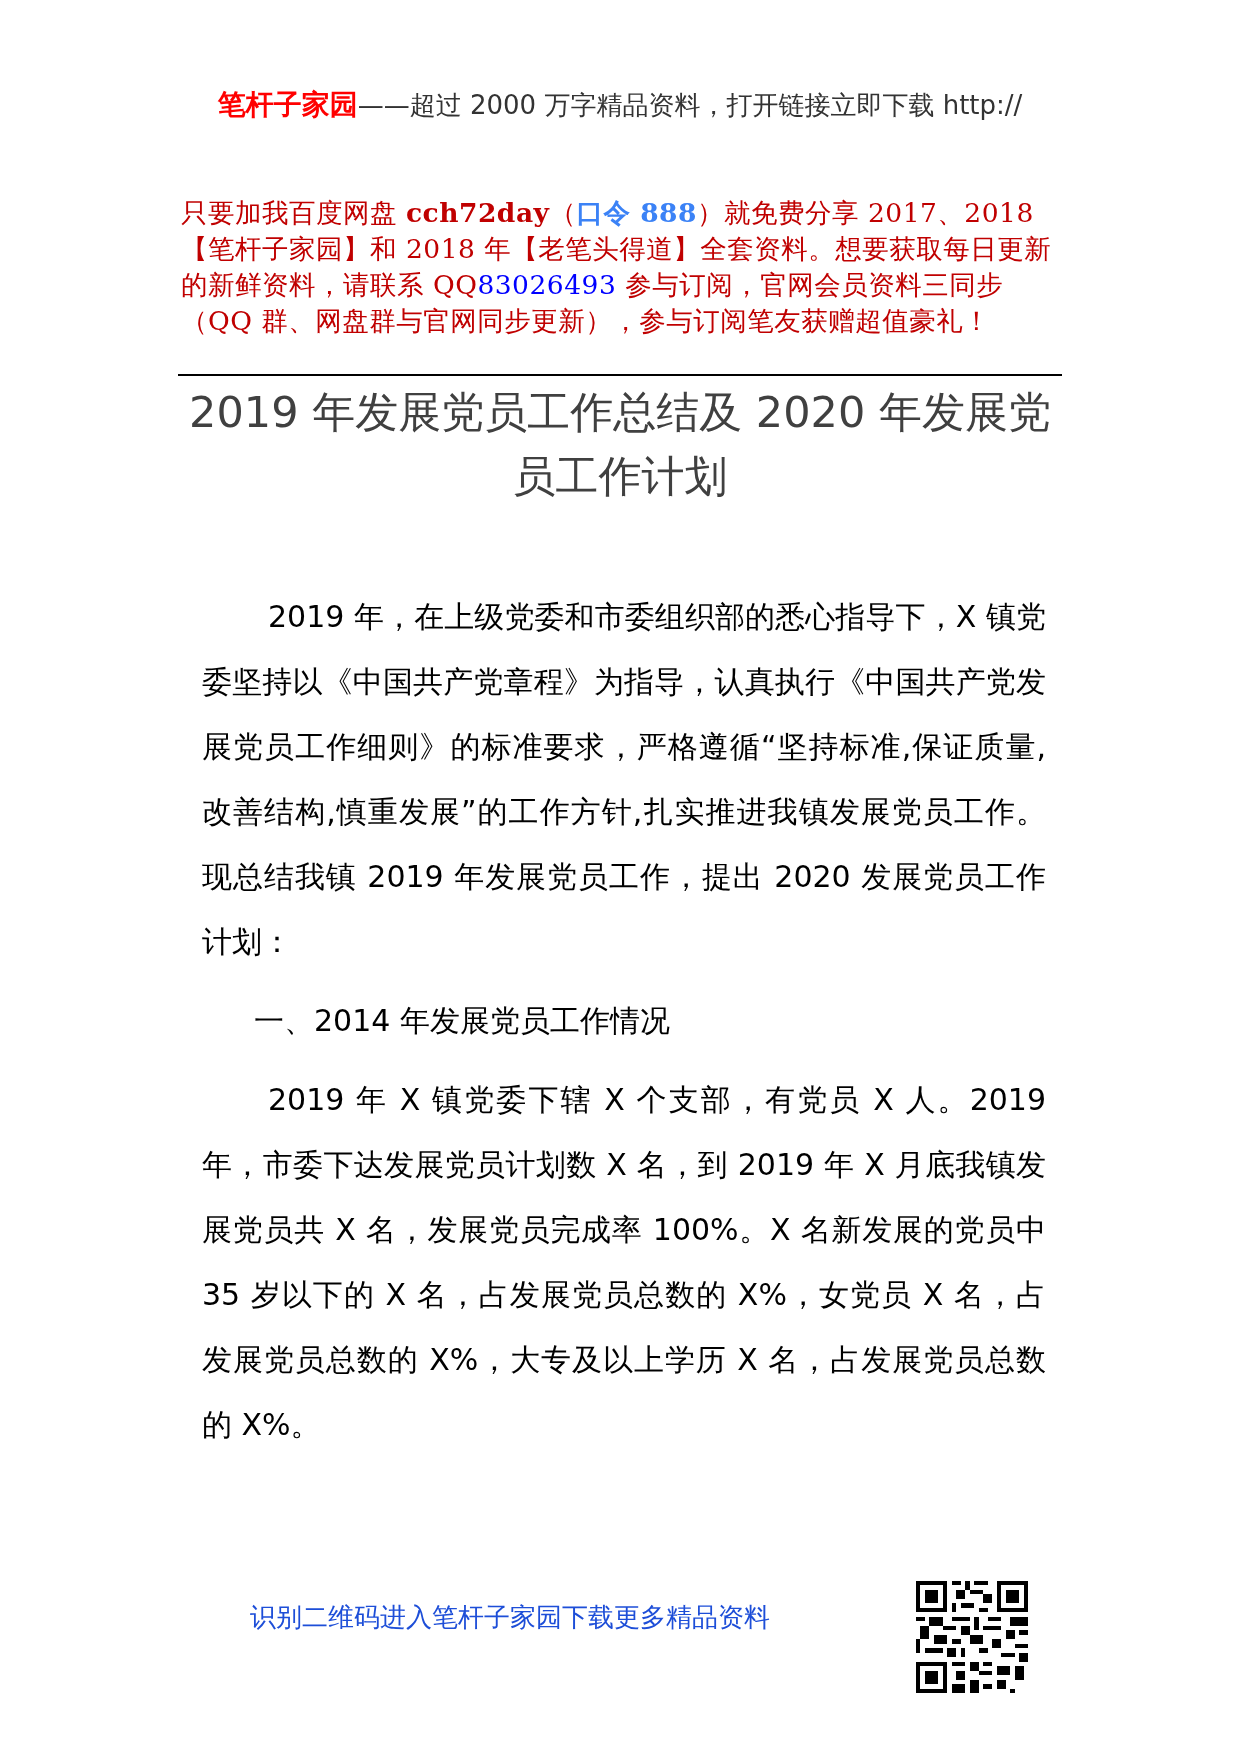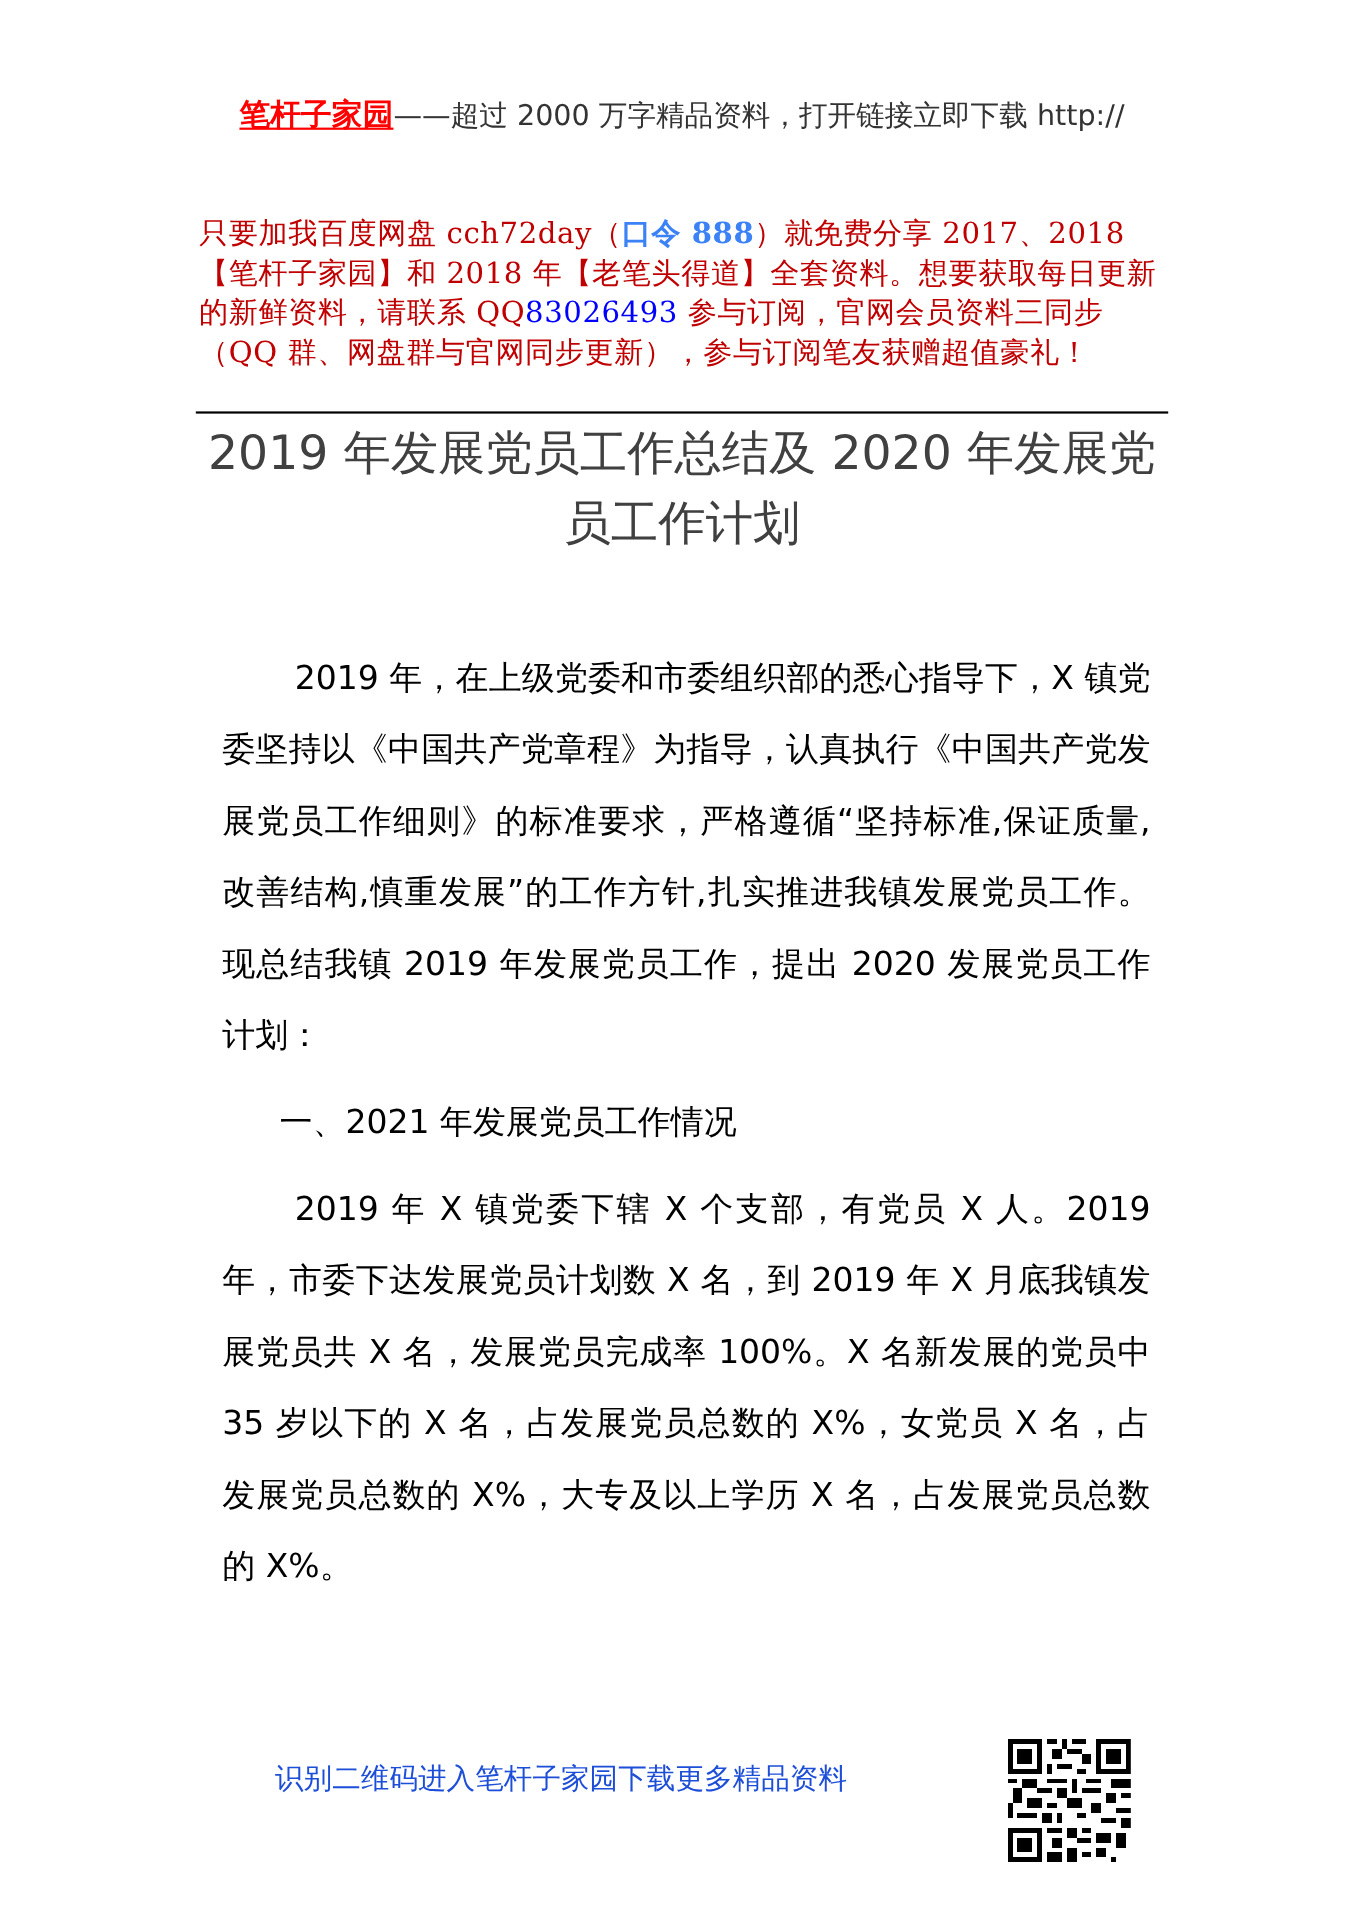--- a/index.html
+++ b/index.html
@@ -1,26 +1,26 @@
 <!DOCTYPE html>
 <html><head>
 <meta charset="utf-8">
 <style>
   html, body { margin: 0; padding: 0; background: #ffffff; }
   body { width: 1240px; height: 1754px; position: relative; overflow: hidden;
          font-family: "DejaVu Sans", "Liberation Sans", sans-serif; color: #000; }
 
   .banner { position: absolute; left: 180px; top: 88px; width: 880px; text-align: center;
             font-size: 26px; line-height: 34px; color: #333333; }
-  .banner .brand { color: #ff0000; font-weight: bold; font-size: 28px; text-decoration: underline; }
+  .banner .brand { color: #ff0000; font-weight: bold; font-size: 28px; }
 
   .promo { position: absolute; left: 181px; top: 195px; width: 880px;
            font-family: "DejaVu Serif", "Liberation Serif", serif;
            font-size: 26.5px; line-height: 36px; color: #c00000; letter-spacing: 0.5px; }
-  .promo .bold { font-weight: normal; }
+  .promo .bold { font-weight: bold; }
   .promo .blue { color: #0000ff; text-align: right; }
   .promo .blue-bold { color: #3b82f6; font-weight: bold; }
 
   .divider { position: absolute; left: 178px; top: 374px; width: 884px; height: 0;
              border-top: 2px solid #000; }
 
   .title { position: absolute; left: 180px; top: 380px; width: 880px; text-align: center;
            font-size: 43px; line-height: 64px; color: #404040; }
 
   .body-text { position: absolute; left: 188px; width: 872px;
@@ -45,21 +45,21 @@
 <div class="promo">
   <span>只要加我百度网盘 </span><span class="bold">cch72day</span><span>（</span><span class="blue-bold">口令 888</span><span>）</span><span>就免费分享 2017、2018【笔杆子家园】和 2018 年【老笔头得道】全套资料。想要获取每日更新的新鲜资料，请联系 QQ</span><span class="blue">83026493</span><span> 参与订阅，官网会员资料三同步（QQ 群、网盘群与官网同步更新），参与订阅笔友获赠超值豪礼！</span>
 </div>
 
 <div class="divider"></div>
 
 <div class="title">2019 年发展党员工作总结及 2020 年发展党员工作计划</div>
 
 <div class="body-text" style="top:570px;">
   <p class="para">2019 年，在上级党委和市委组织部的悉心指导下，X 镇党委坚持以《中国共产党章程》为指导，认真执行《中国共产党发展党员工作细则》的标准要求，严格遵循“坚持标准,保证质量,改善结构,慎重发展”的工作方针,扎实推进我镇发展党员工作。现总结我镇 2019 年发展党员工作，提出 2020 发展党员工作计划：</p>
-  <p class="heading-1">一、2021 年发展党员工作情况</p>
+  <p class="heading-1">一、2014 年发展党员工作情况</p>
   <p class="para">2019 年 X 镇党委下辖 X 个支部，有党员 X 人。2019 年，市委下达发展党员计划数 X 名，到 2019 年 X 月底我镇发展党员共 X 名，发展党员完成率 100%。X 名新发展的党员中 35 岁以下的 X 名，占发展党员总数的 X%，女党员 X 名，占发展党员总数的 X%，大专及以上学历 X 名，占发展党员总数的 X%。</p>
 </div>
 
 <div class="footer-text">识别二维码进入笔杆子家园下载更多精品资料</div>
 
 <div class="qr">
   <svg viewBox="0 0 25 25" shape-rendering="crispEdges">
     <rect width="25" height="25" fill="#fff"></rect>
 
     <rect x="0" y="0" width="7" height="7" fill="#000"></rect>

